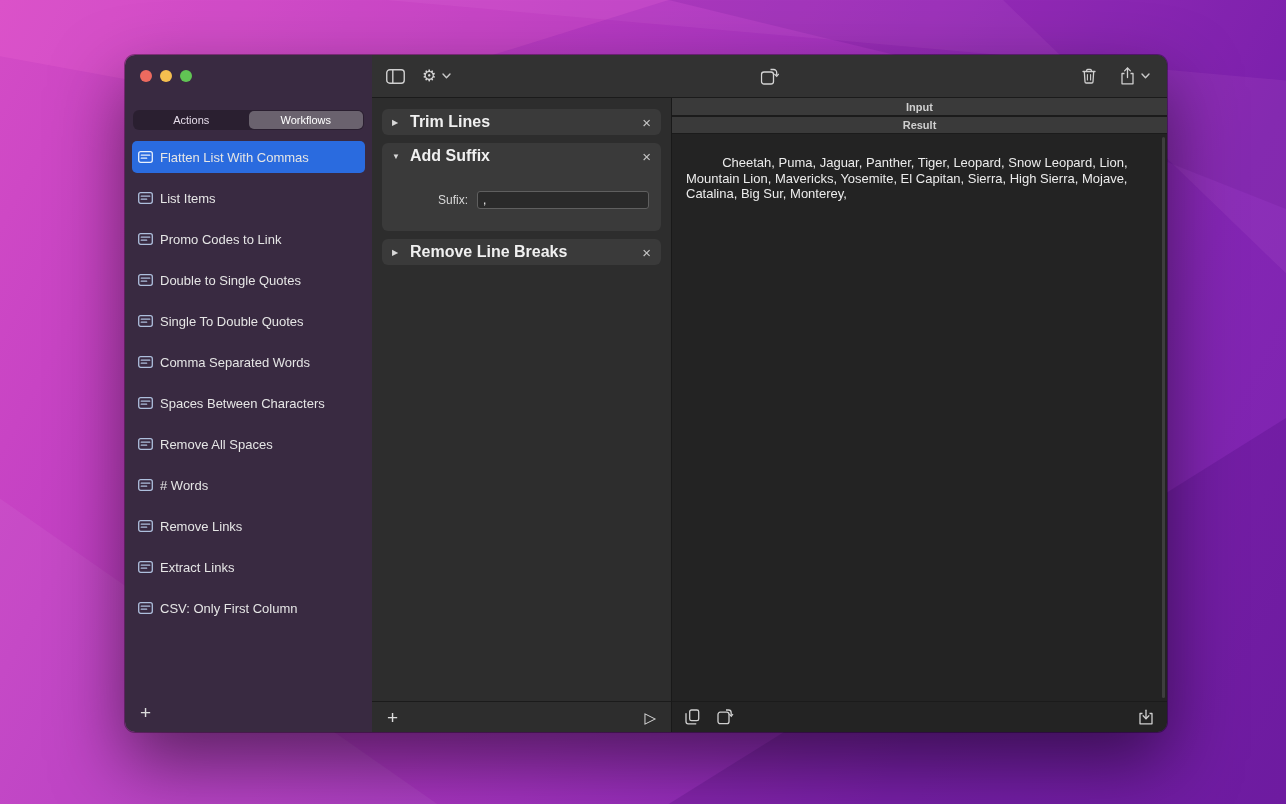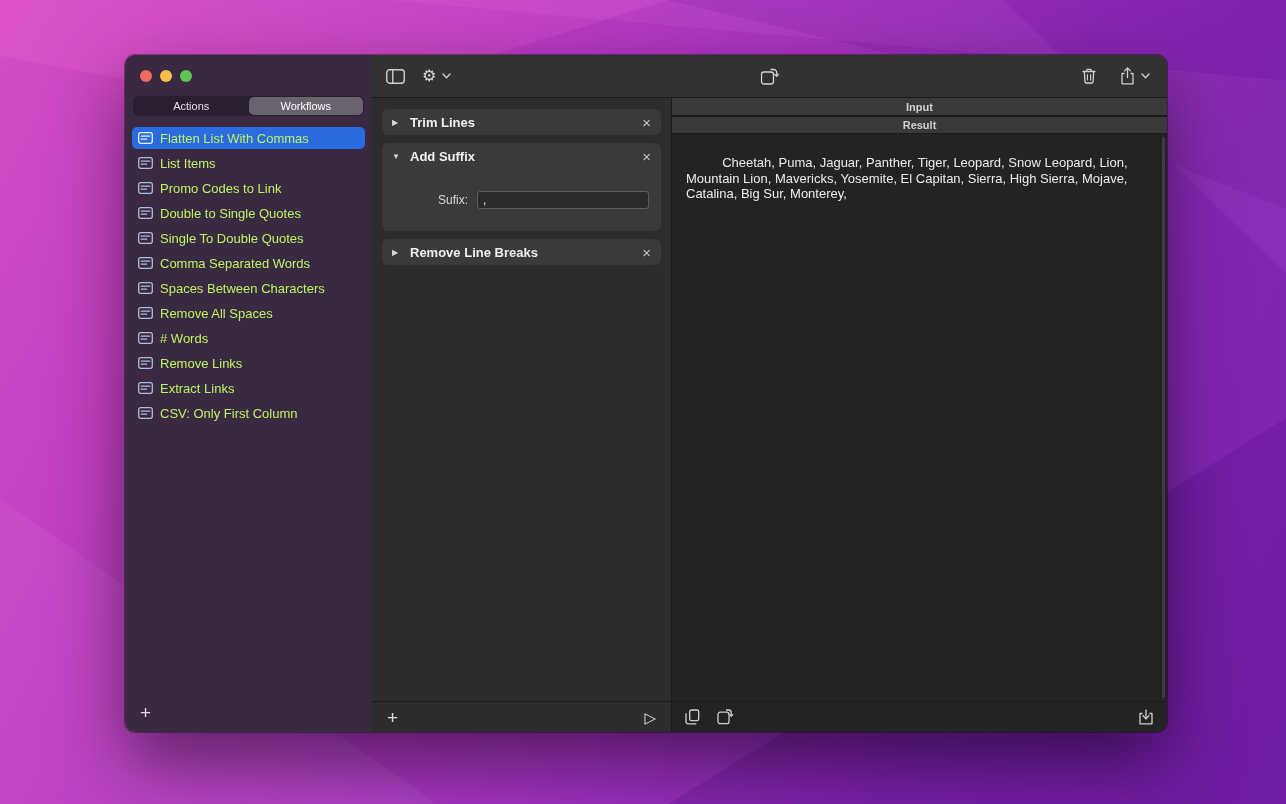--- a/index.html
+++ b/index.html
@@ -28,25 +28,25 @@
     border-radius: 10px; overflow: hidden;
     display: flex;
     box-shadow: 0 30px 70px rgba(0,0,0,0.5), 0 0 0 1px rgba(0,0,0,0.35);
   }
 
   
   .sidebar { width: 247px; flex: none; background: #392a41; display: flex; flex-direction: column; }
   .traffic { display: flex; gap: 8px; padding: 15px 0 0 15px; }
   .dot { width: 12px; height: 12px; border-radius: 50%; }
   .dot.red { background: #ed6a5f; } .dot.yellow { background: #f5bf4f; } .dot.green { background: #61c554; }
-  .tabs { display: flex; margin: 14px 8px 0; background: rgba(0,0,0,0.25); border-radius: 6px; padding: 1px; height: 20px; }
+  .tabs { display: flex; margin: 28px 8px 0; background: rgba(0,0,0,0.25); border-radius: 6px; padding: 1px; height: 20px; }
   .tab { flex: 1; display: flex; align-items: center; justify-content: center; font-size: 11px; color: #e4dbe9; border-radius: 5px; cursor: default; }
   .tab.active { background: rgba(255,255,255,0.30); color: #fff; }
   .wf-list { margin-top: 11px; padding: 0 7px; flex: 1; overflow: hidden; }
-  .wf-item { height: 22px; margin-bottom: 3px; display: flex; align-items: center; gap: 7px; padding: 0 6px; border-radius: 5px; color: #bef264; font-size: 13px; white-space: nowrap; }
+  .wf-item { height: 32px; margin-bottom: 9px; display: flex; align-items: center; gap: 7px; padding: 0 6px; border-radius: 5px; color: #e5e5e5; font-size: 13px; white-space: nowrap; }
   .wf-item.selected { background: #2a6bdf; }
   .wf-icon { flex: none; width: 15px; height: 12px; color: #aebfdd; }
   .wf-item.selected .wf-icon { color: #eaf1fd; }
   .sidebar-footer { padding: 0 0 9px 15px; }
   .plus-btn { font-size: 19px; color: #dcdcdc; line-height: 1; display: inline-block; font-weight: 300; }
 
   
   .main { flex: 1; display: flex; flex-direction: column; background: #2d2d2d; min-width: 0; }
   .toolbar { height: 43px; flex: none; background: #323232; border-bottom: 1px solid #1b1b1b; display: flex; align-items: center; position: relative; }
   .tb-left { display: flex; align-items: center; gap: 17px; padding-left: 14px; }
@@ -57,21 +57,21 @@
   .icon { display: block; }
 
   .content { flex: 1; display: flex; min-height: 0; }
 
   
   .steps-panel { width: 300px; flex: none; background: #2d2d2d; border-right: 1px solid #191919; display: flex; flex-direction: column; }
   .steps { padding: 11px 10px 0; display: flex; flex-direction: column; gap: 8px; }
   .step-card { background: #3a3a3a; border-radius: 6px; }
   .step-header { height: 26px; display: flex; align-items: center; padding: 0 10px; gap: 9px; }
   .disclosure { font-size: 8px; color: #d8d8d8; width: 9px; flex: none; }
-  .step-title { font-size: 13px; font-weight: 700; color: #f0f0f0; }
+  .step-title { font-size: 16px; font-weight: 700; color: #f0f0f0; }
   .step-close { margin-left: auto; font-size: 15px; color: #c6c6c6; line-height: 1; }
   .step-body { display: flex; align-items: center; justify-content: flex-end; gap: 9px; padding: 22px 12px 22px 0; }
   .field-label { font-size: 12px; color: #d8d8d8; }
   .field-input { width: 172px; height: 18px; background: #2a2a2a; border: 1px solid #5f5f5f; border-radius: 3px; color: #ececec; font-size: 12px; padding: 0 5px; font-family: inherit; outline: none; }
   .steps-footer { margin-top: auto; height: 31px; flex: none; border-top: 1px solid #1b1b1b; display: flex; align-items: center; padding: 0 15px; }
   .play-btn { margin-left: auto; font-size: 15px; color: #e0e0e0; line-height: 1; }
 
   
   .io-panel { flex: 1; display: flex; flex-direction: column; background: #232323; min-width: 0; }
   .io-header { height: 18px; flex: none; background: #3a3a3a; border-bottom: 1px solid #1b1b1b; display: flex; align-items: center; justify-content: center; font-size: 11px; font-weight: 700; color: #cfcfcf; text-align: right; }

